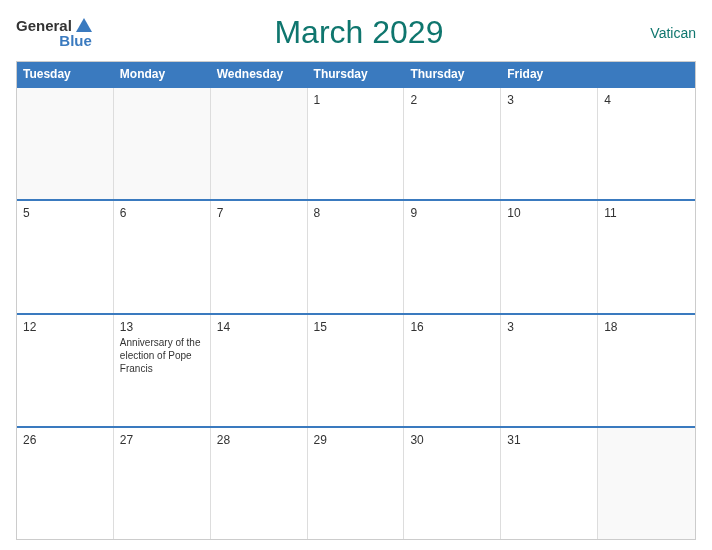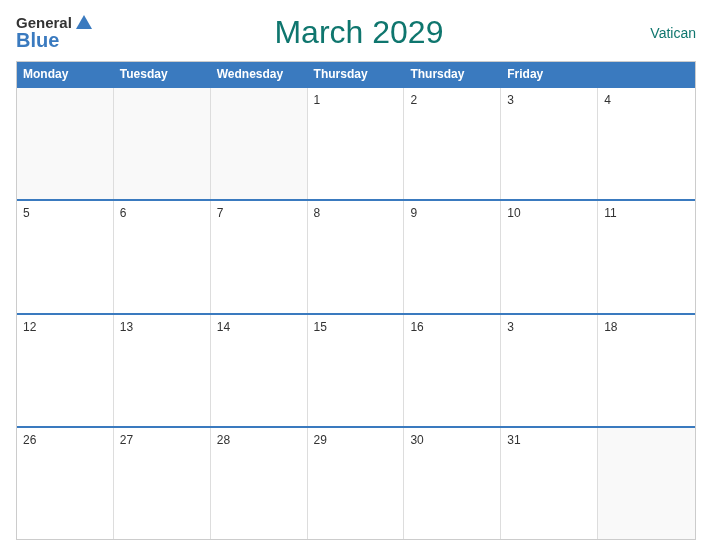--- a/index.html
+++ b/index.html
@@ -20,30 +20,30 @@
     }
     .header {
       display: flex;
       align-items: center;
       justify-content: space-between;
       margin-bottom: 10px;
     }
     .logo {
       display: flex;
       flex-direction: column;
-      align-items: flex-start;
+      align-items: flex-end;
       line-height: 1;
     }
     .logo-general {
       font-size: 15px;
       font-weight: bold;
       color: #333;
     }
     .logo-blue {
-      font-size: 20px;
+      font-size: 15px;
       font-weight: bold;
       color: #3a7abf;
     }
     .logo-line {
       display: flex;
       align-items: center;
       gap: 2px;
     }
     .logo-triangle {
       width: 0;
@@ -133,22 +133,22 @@
       </div>
       <span class="logo-blue">Blue</span>
     </div>
     <div class="month-title">March 2029</div>
     <div class="country-label">Vatican</div>
   </div>
 
   <div class="calendar">
     <div class="cal-header">
 
-    <div class="cal-header-cell">Monday</div>
-        <div class="cal-header-cell">Tuesday</div>
+    <div class="cal-header-cell">Tuesday</div>
+        <div class="cal-header-cell">Monday</div>
         <div class="cal-header-cell">Wednesday</div>
         <div class="cal-header-cell">Thursday</div>
         <div class="cal-header-cell">Thursday</div>
         <div class="cal-header-cell">Friday</div>
       </div>
     <div class="cal-body">
 
     <div class="cal-week">
           <div class="cal-cell empty-cell"></div>
           <div class="cal-cell empty-cell"></div>
@@ -188,20 +188,21 @@
           <div class="cal-cell">
             <span class="day-number">11</span>
           </div>
         </div>
         <div class="cal-week">
           <div class="cal-cell">
             <span class="day-number">12</span>
           </div>
           <div class="cal-cell">
             <span class="day-number">13</span>
+            <div class="event-text">Anniversary of the election of Pope Francis</div>
           </div>
           <div class="cal-cell">
             <span class="day-number">14</span>
           </div>
           <div class="cal-cell">
             <span class="day-number">15</span>
           </div>
           <div class="cal-cell">
             <span class="day-number">16</span>
           </div>

